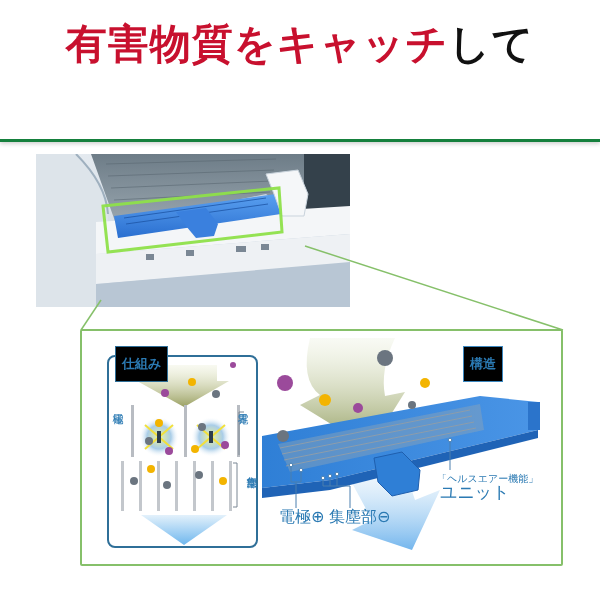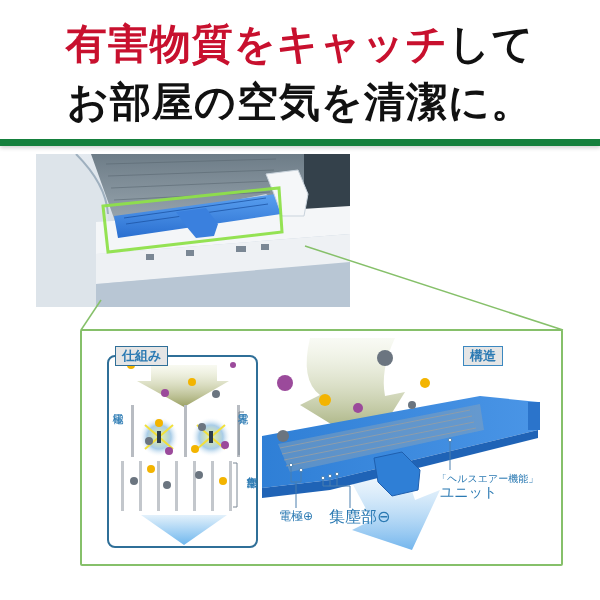--- a/index.html
+++ b/index.html
@@ -1,38 +1,37 @@
 <!DOCTYPE html>
 <html><head>
 <meta charset="utf-8">
 <style>
   html,body{margin:0;padding:0;}
   body{width:600px;height:600px;position:relative;overflow:hidden;background:#fff;font-family:"DejaVu Sans","Liberation Sans",sans-serif;}
-  .header{position:absolute;left:0;top:0;width:600px;height:139px;background:#fff;box-shadow:0 2px 4px rgba(0,0,0,0.18);border-bottom:7px solid #15803d;z-index:2;}
+  .header{position:absolute;left:0;top:0;width:600px;height:139px;background:#fff;box-shadow:0 2px 4px rgba(0,0,0,0.18);border-bottom:3px solid #15803d;z-index:2;}
   .hl{position:absolute;left:0;width:600px;text-align:center;font-weight:bold;font-size:41px;letter-spacing:1px;line-height:48px;white-space:nowrap;}
   .hl1{top:20px;}
   .hl2{top:78px;color:#111;}
   .red{color:#c8102e;}
   .black{color:#111;}
   .photo{position:absolute;left:36px;top:154px;width:314px;height:153px;overflow:hidden;background:linear-gradient(180deg,#cfd8e2 0%,#dfe6ee 45%,#c4d0dd 100%);}
   .callout{position:absolute;left:80px;top:329px;width:483px;height:237px;border:2px solid #86c06a;border-radius:2px;box-sizing:border-box;background:#fff;}
   .inner{position:absolute;left:107px;top:355px;width:151px;height:193px;border:2px solid #2f6f98;border-radius:8px;box-sizing:border-box;background:#fff;}
-  .tag{position:absolute;background:#e5e5e5;border:1.5px solid #3c88c0;color:#2b7ab3;font-weight:bold;font-size:13px;line-height:18px;padding:0 6px;}
+  .tag{position:absolute;background:#000000;border:1.5px solid #3c88c0;color:#2b7ab3;font-weight:bold;font-size:13px;line-height:18px;padding:8px 6px;}
   .lbl{position:absolute;color:#2b7ab3;font-size:11px;line-height:13px;}
   .vlbl{position:absolute;color:#2b7ab3;font-size:11px;line-height:12px;width:12px;text-align:center;}
   svg{position:absolute;left:0;top:0;}
 </style>
 </head>
 <body>
 
 <div class="header">
   <div class="hl hl1">
     <span class="red">有害物質をキャッチ</span><span class="black">して</span>
   </div>
-  <div class="hl hl2">お部屋の空気を清潔に。</div>
 </div>
 
 <div class="photo">
   <svg width="314" height="153" viewBox="0 0 314 153">
     <defs>
       <linearGradient id="fin" x1="0" y1="0" x2="0" y2="1">
         <stop offset="0" stop-color="#6d7c87"></stop>
           <stop offset="1" stop-color="#9aa7b0"></stop>
       </linearGradient>
       <linearGradient id="bluef" x1="0" y1="0" x2="0" y2="1">
@@ -150,22 +149,22 @@
       <circle cx="301" cy="470" r="1.8"></circle>
     <circle cx="323" cy="478" r="1.8"></circle>
       <circle cx="330" cy="476" r="1.8"></circle>
       <circle cx="337" cy="474" r="1.8"></circle>
     <circle cx="450" cy="440" r="1.8"></circle>
   </g>
 </svg>
 
 <div class="tag" style="left:463px;top:346px;">構造</div>
 <div class="lbl" style="left:437px;top:472px;font-size:10px;">「ヘルスエアー機能」</div>
-<div class="lbl" style="left:440px;top:486px;font-size:14px;">ユニット</div>
-<div class="lbl" style="left:279px;top:510px;font-size:12px;">電極⊕</div>
+<div class="lbl" style="left:440px;top:486px;font-size:17px;">ユニット</div>
+<div class="lbl" style="left:279px;top:510px;font-size:16px;">電極⊕</div>
 <div class="lbl" style="left:329px;top:510px;font-size:16px;">集塵部⊖</div>
 
 <div class="inner">
   <svg width="151" height="193" viewBox="0 0 151 193">
     <defs>
       <linearGradient id="gA" x1="0" y1="0" x2="0" y2="1">
         <stop offset="0" stop-color="#e8eccf" stop-opacity="0.3"></stop>
           <stop offset="1" stop-color="#9aa062"></stop>
       </linearGradient>
       <linearGradient id="bA" x1="0" y1="0" x2="0" y2="1">

